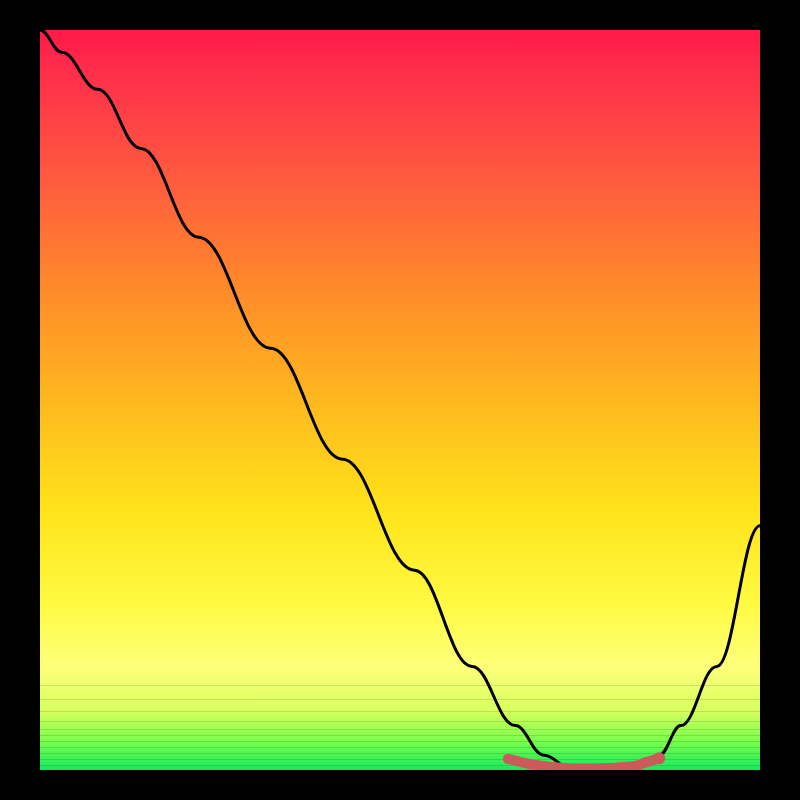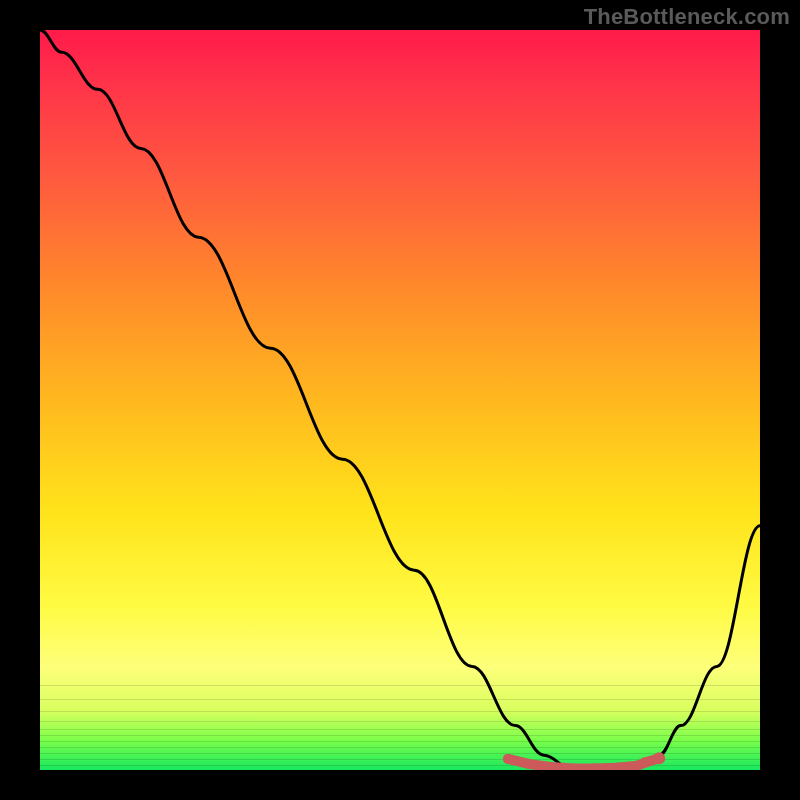--- a/index.html
+++ b/index.html
@@ -82,21 +82,20 @@
     stroke: #cc5a5a;
     stroke-width: 10;
     stroke-linecap: round;
     stroke-linejoin: round;
   }
 </style>
 </head>
 <body>
 
 <div class="stage">
-  <div class="watermark">TheBottleneck.com</div>
 
   <div class="plot">
     <div class="grad"></div>
 
     <div class="lines-bottom">
       <div class="hline" style="bottom:4px;"></div>
       <div class="hline" style="bottom:10px;"></div>
       <div class="hline" style="bottom:16px;"></div>
       <div class="hline" style="bottom:22px;"></div>
       <div class="hline" style="bottom:28px;"></div>

